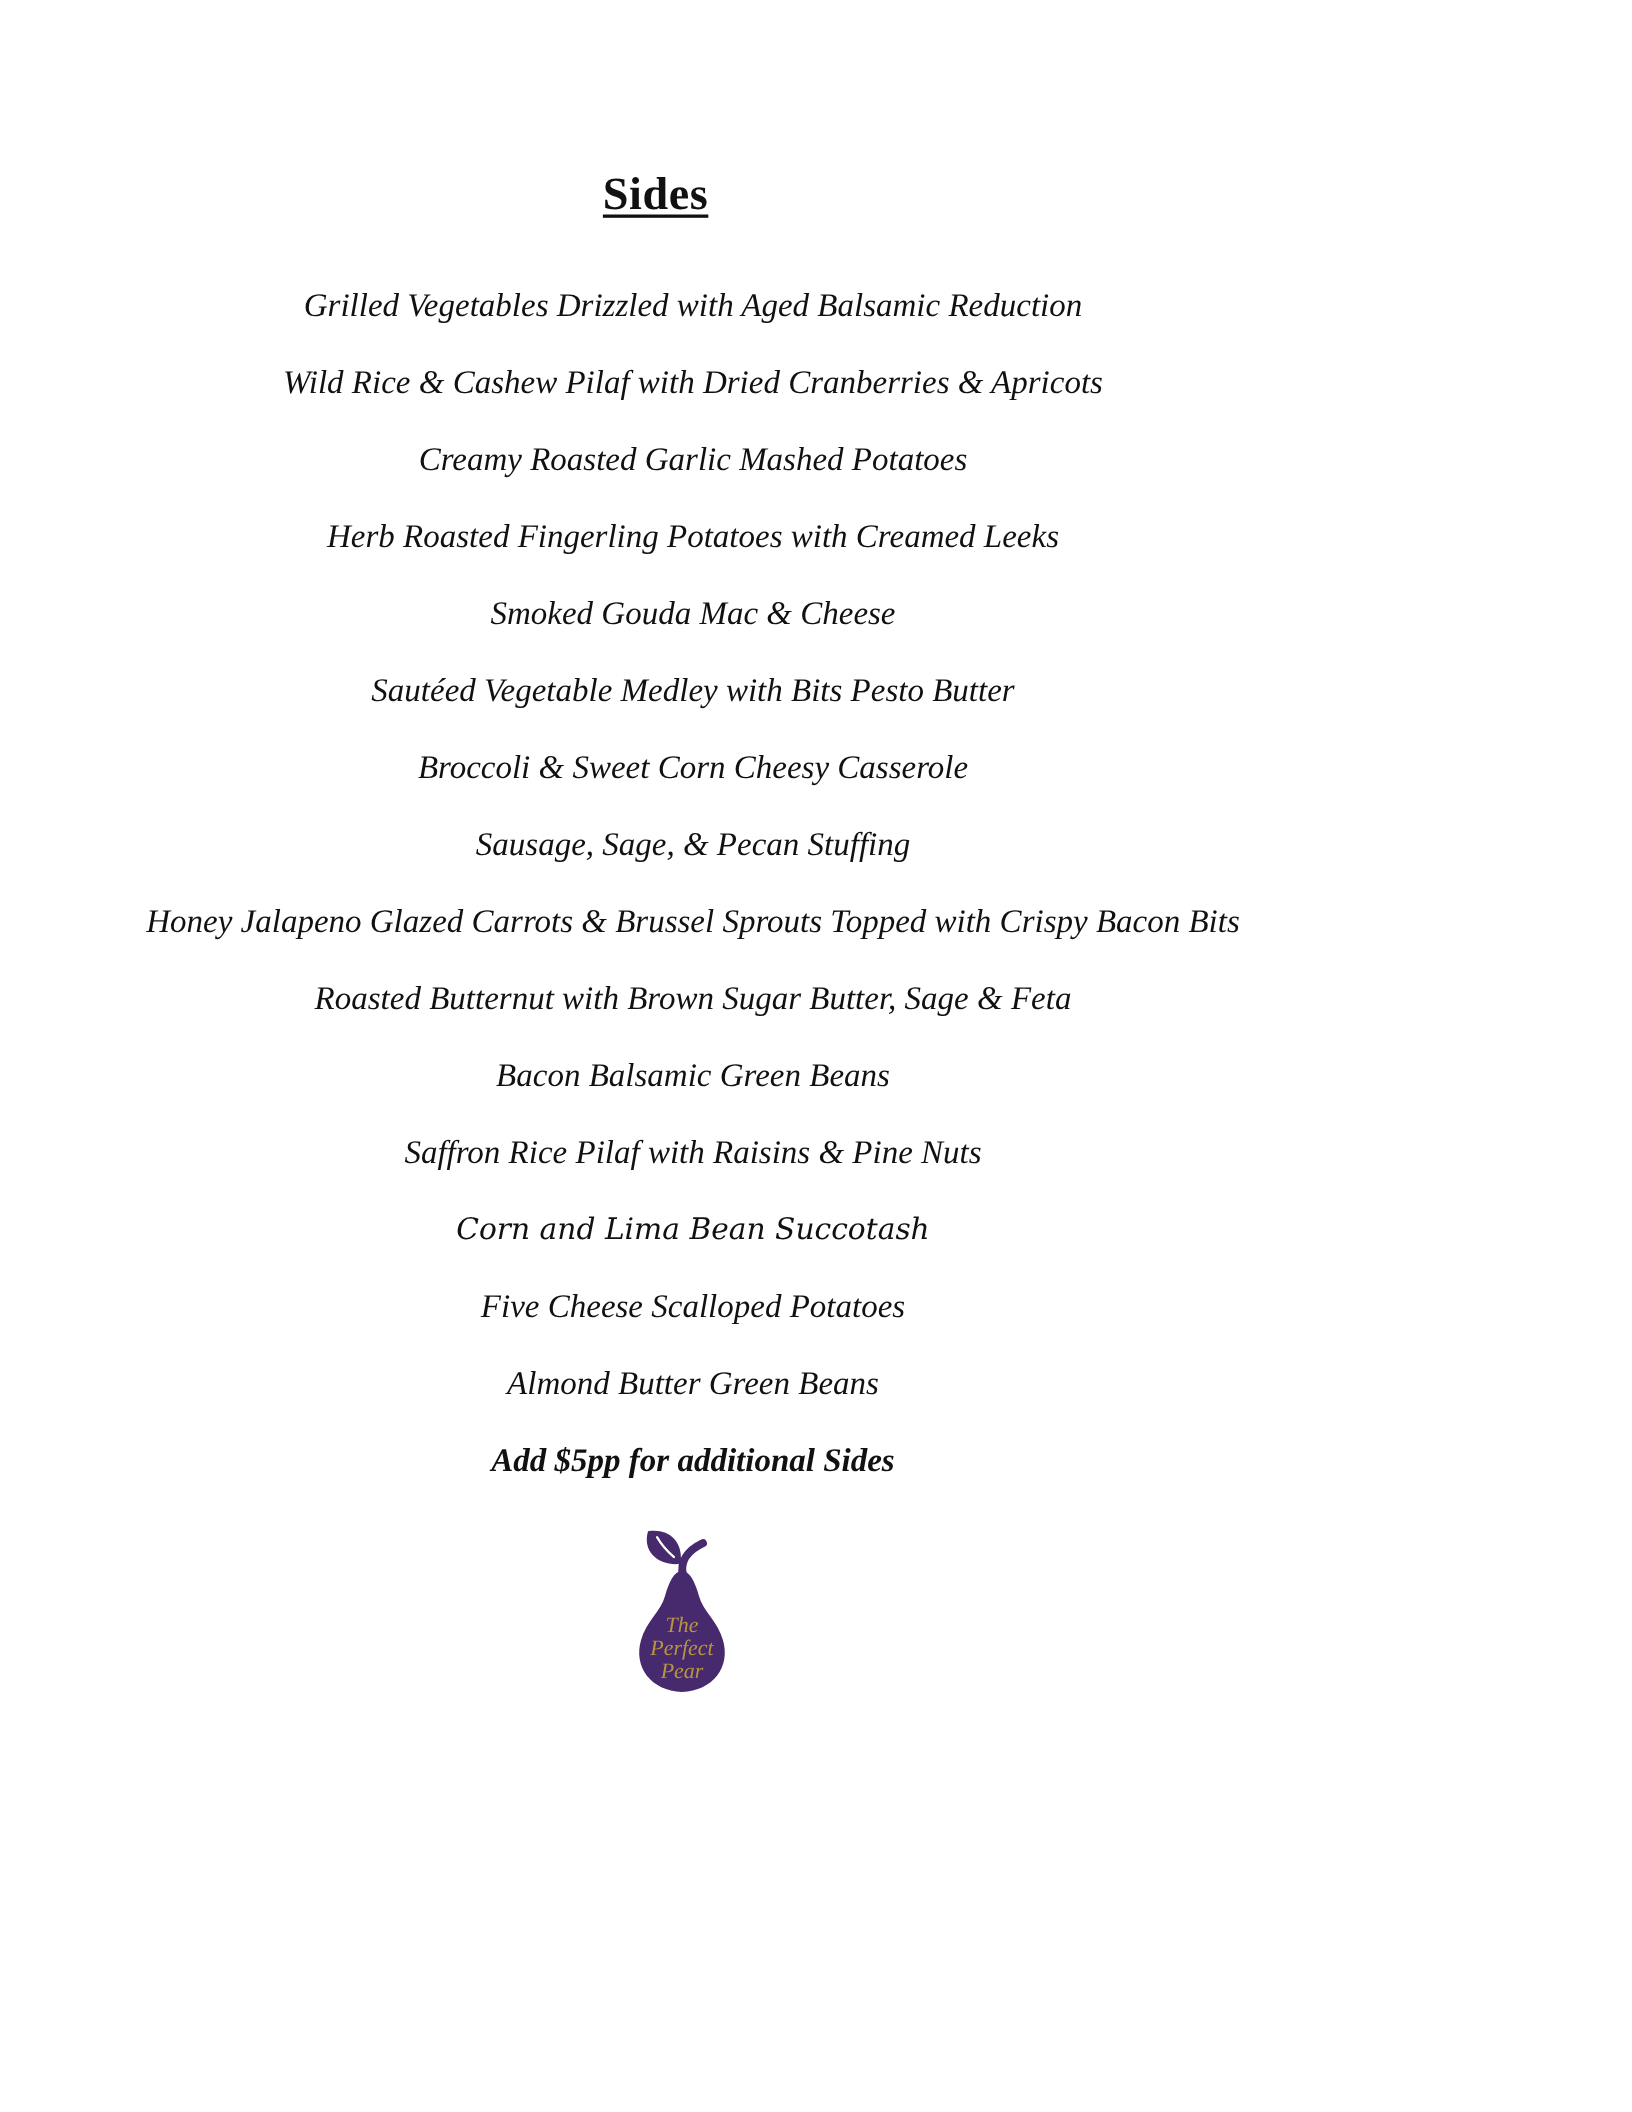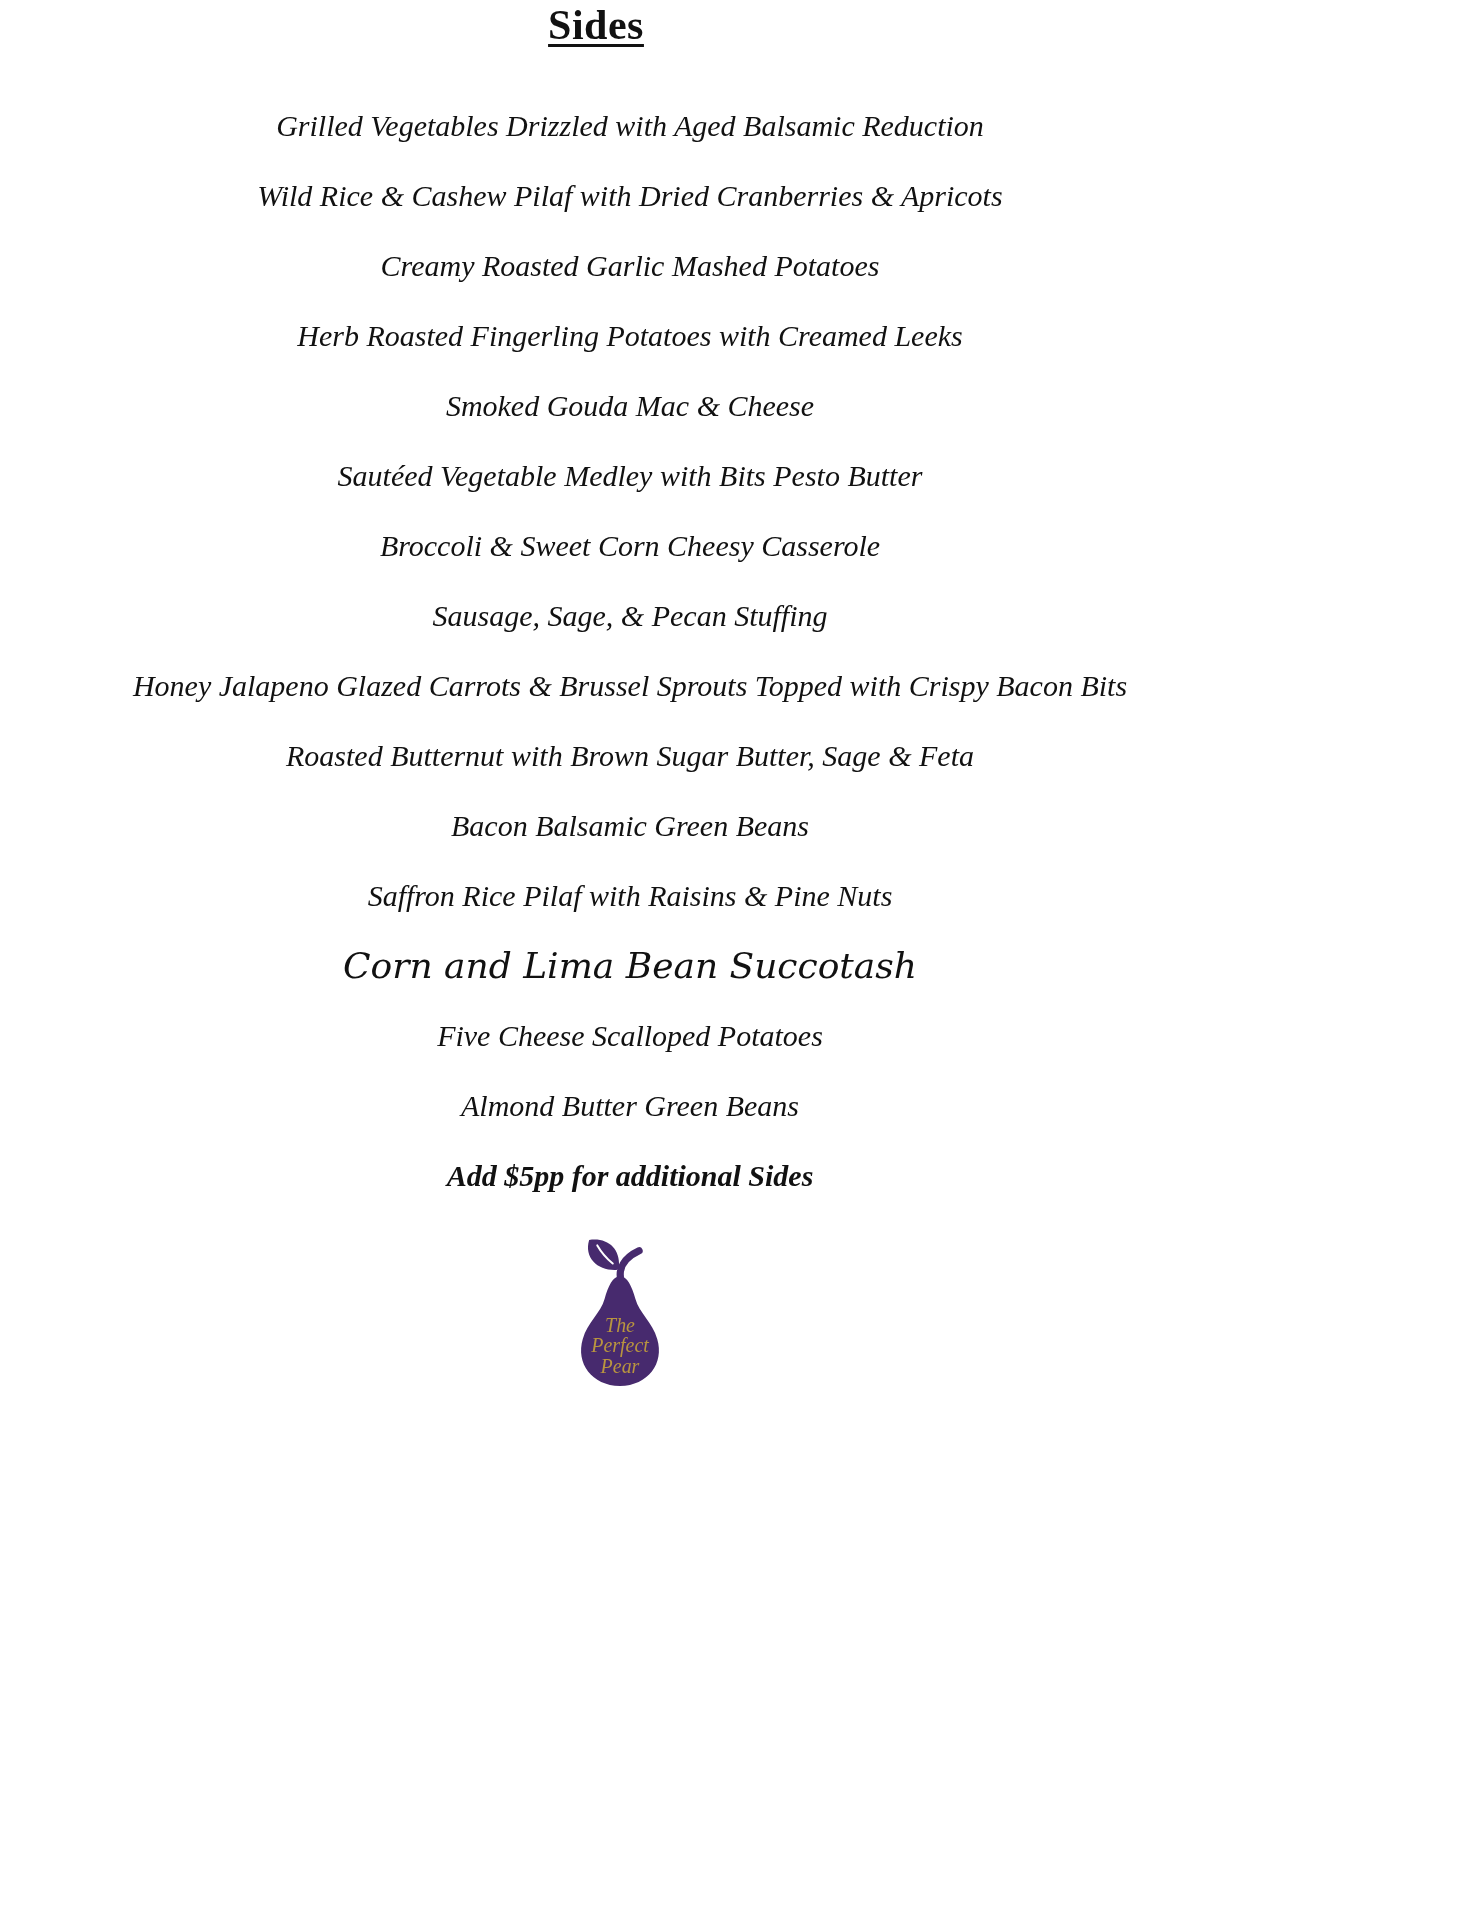--- a/index.html
+++ b/index.html
@@ -11,20 +11,21 @@
     width: 1484px;
     height: 1920px;
     font-family: "Liberation Serif", serif;
     color: #111111;
     overflow: hidden;
   }
   .page {
     width: 1192px;
     min-height: 1920px;
     box-sizing: border-box;
+    padding-top: 152px;
     text-align: center;
   }
   .title {
     font-size: 42px;
     line-height: 50px;
     font-weight: 700;
     margin: 0 0 56px 0;
     text-decoration: underline;
     text-decoration-thickness: 3px;
     text-underline-offset: 5px;
@@ -36,21 +37,21 @@
   }
   .menu-item {
     font-style: italic;
     font-size: 30px;
     line-height: 40px;
     margin: 0 0 30px 0;
     white-space: pre-line;
   }
   .alt-font {
     font-family: "DejaVu Serif", serif;
-    font-size: 36px;
+    font-size: 27px;
   }
   .bold-note {
     font-weight: 700;
   }
   .logo-wrap {
     margin-top: 36px;
     margin-left: 48px; 
     font-style: italic;
   }
   .logo-wrap svg {

